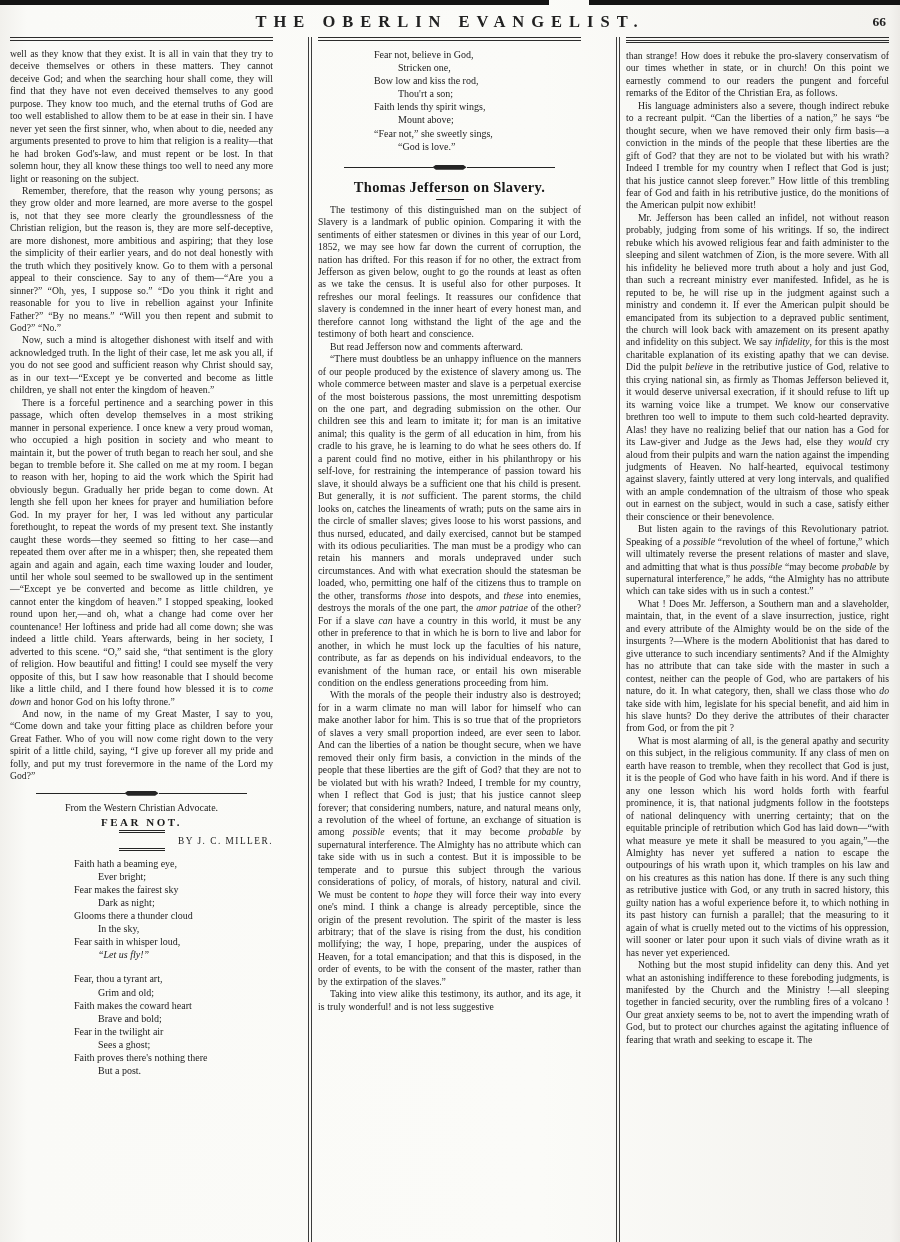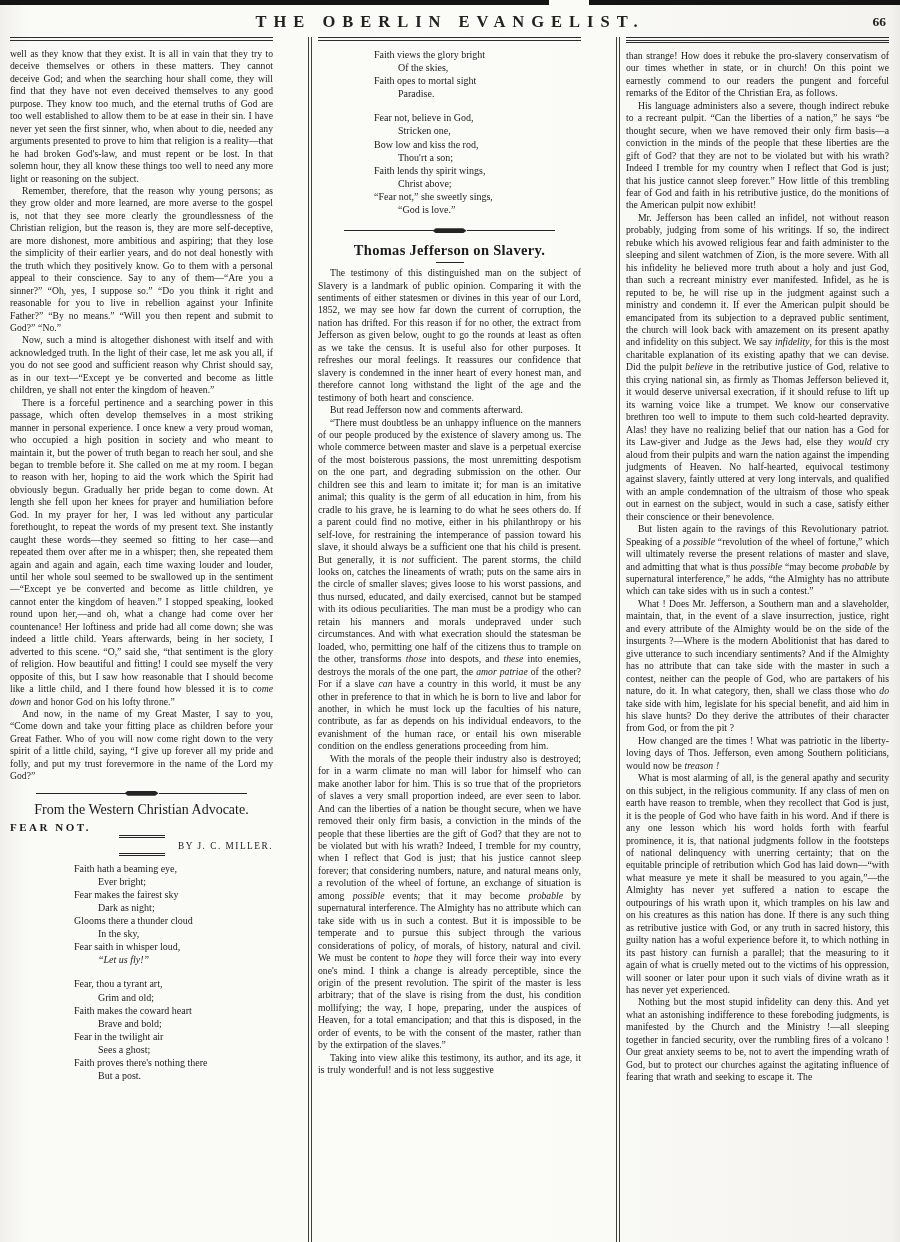--- a/index.html
+++ b/index.html
@@ -52,23 +52,23 @@
     display: flex; align-items: center;
     margin: 7px 26px 5px 26px; height: 7px;
   }
   .divider::before, .divider::after {
     content: ""; flex: 1 1 0; border-top: 1px solid #242424;
   }
   .diamond {
     width: 34px; height: 5px; background: #242424;
     clip-path: polygon(0 50%, 10% 0, 90% 0, 100% 50%, 90% 100%, 10% 100%);
   }
-  .attribution { text-align: center; font-size: 14px; margin: 2px 0 3px; }
+  .attribution { text-align: center; font-size: 10px; margin: 2px 0 3px; }
   .poem-title {
-    text-align: left; font-size: 11px; font-weight: bold;
+    text-align: center; font-size: 11px; font-weight: bold;
     letter-spacing: 2.5px; margin: 2px 0 2px;
   }
   .short-rule {
     width: 46px; height: 3px; margin: 2px auto 3px;
     border-top: 1px solid #242424; border-bottom: 1px solid #242424;
   }
   .short-rule.single { height: 0; width: 28px; border-bottom: none; margin: 3px auto 4px; }
   .byline { text-align: right; font-size: 9.3px; letter-spacing: 1.5px; margin: 1px 0; }
   .poem { margin-left: 64px; margin-top: 6px; }
   .poem-top { margin-left: 56px; margin-top: 2px; }
@@ -132,32 +132,26 @@
             <div class="poem-line">Faith proves there's nothing there</div>
             <div class="poem-line indent">But a post.</div>
           </div>
         </div>
     </section>
 
     <section class="col">
       <div class="col-rule"></div>
       <div class="poem poem-top">
           <div class="stanza">
-            <div class="poem-line">Faith views the glory bright</div>
-            <div class="poem-line indent">Of the skies,</div>
-            <div class="poem-line">Faith opes to mortal sight</div>
-            <div class="poem-line indent">Paradise.</div>
-          </div>
-          <div class="stanza">
             <div class="poem-line">Fear not, believe in God,</div>
             <div class="poem-line indent">Stricken one,</div>
             <div class="poem-line">Bow low and kiss the rod,</div>
             <div class="poem-line indent">Thou'rt a son;</div>
             <div class="poem-line">Faith lends thy spirit wings,</div>
-            <div class="poem-line indent">Christ above;</div>
+            <div class="poem-line indent">Mount above;</div>
             <div class="poem-line">“Fear not,” she sweetly sings,</div>
             <div class="poem-line indent">“God is love.”</div>
           </div>
         </div>
       <div class="divider">
           <span class="diamond"></span>
         </div>
       <h2 class="article-title">Thomas Jefferson on Slavery.</h2>
       <div class="short-rule single"></div>
       <div class="body-paras">
@@ -170,20 +164,19 @@
     </section>
 
     <section class="col">
       <div class="col-rule col3-rule"></div>
       <div class="body-paras">
           <p class="noindent">than strange!  How does it rebuke the pro-slavery conservatism of our times whether in state, or in church! On this point we earnestly commend to our readers the pungent and forceful remarks of the Editor of the Christian Era, as follows.</p>
           <p>His language administers also a severe, though indirect rebuke to a recreant pulpit.  “Can the liberties of a nation,” he says “be thought secure, when we have removed their only firm basis—a conviction in the minds of the people that these liberties are the gift of God? that they are not to be violated but with his wrath?  Indeed I tremble for my country when I reflect that God is just; that his justice cannot sleep forever.”  How little of this trembling fear of God and faith in his retributive justice, do the monitions of the American pulpit now exhibit!</p>
           <p>Mr. Jefferson has been called an infidel, not without reason probably, judging from some of his writings.  If so, the indirect rebuke which his avowed religious fear and faith administer to the sleeping and silent watchmen of Zion, is the more severe.  With all his infidelity he believed more truth about a holy and just God, than such a recreant ministry ever manifested.  Infidel, as he is reputed to be, he will rise up in the judgment against such a ministry and condemn it.  If ever the American pulpit should be emancipated from its subjection to a depraved public sentiment, the church will look back with amazement on its present apathy and infidelity on this subject.  We say <em>infidelity</em>, for this is the most charitable explanation of its existing apathy that we can devise.  Did the pulpit <em>believe</em> in the retributive justice of God, relative to this crying national sin, as firmly as Thomas Jefferson believed it, it would deserve universal execration, if it should refuse to lift up its warning voice like a trumpet.  We know our conservative brethren too well to impute to them such cold-hearted depravity.  Alas! they have no realizing belief that our nation has a God for its Law-giver and Judge as the Jews had, else they <em>would</em> cry aloud from their pulpits and warn the nation against the impending judgments of Heaven.  No half-hearted, equivocal testimony against slavery, faintly uttered at very long intervals, and qualified with an ample condemnation of the ultraism of those who speak out in earnest on the subject, would in such a case, satisfy either their conscience or their benevolence.</p>
           <p>But listen again to the ravings of this Revolutionary patriot.  Speaking of a <em>possible</em> “revolution of the wheel of fortune,” which will ultimately reverse the present relations of master and slave, and admitting that what is thus <em>possible</em> “may become <em>probable</em> by supernatural interference,” he adds, “the Almighty has no attribute which can take sides with us in such a contest.”</p>
           <p>What !  Does Mr. Jefferson, a Southern man and a slaveholder, maintain, that, in the event of a slave insurrection, justice, right and every attribute of the Almighty would be on the side of the insurgents ?—Where is the modern Abolitionist that has dared to give utterance to such incendiary sentiments?  And if the Almighty has no attribute that can take side with the master in such a contest, neither can the people of God, who are partakers of his nature, do it.  In what category, then, shall we class those who <em>do</em> take side with him, legislate for his special benefit, and aid him in his slave hunts?  Do they derive the attributes of their character from God, or from the pit ?</p>
-          <p>How changed are the times !  What was patriotic in the liberty-loving days of Thos. Jefferson, even among Southern politicians, would now be <em>treason !</em></p>
           <p>What is most alarming of all, is the general apathy and security on this subject, in the religious community. If any class of men on earth have reason to tremble, when they recollect that God is just, it is the people of God who have faith in his word.  And if there is any one lesson which his word holds forth with fearful prominence, it is, that national judgments follow in the footsteps of national delinquency with unerring certainty; that on the equitable principle of retribution which God has laid down—“with what measure ye mete it shall be measured to you again,”—the Almighty has never yet suffered a nation to escape the outpourings of his wrath upon it, which tramples on his law and on his creatures as this nation has done.  If there is any such thing as retributive justice with God, or any truth in sacred history, this guilty nation has a woful experience before it, to which nothing in its past history can furnish a parallel; that the measuring to it again of what is cruelly meted out to the victims of his oppression, will sooner or later pour upon it such vials of divine wrath as it has never yet experienced.</p>
           <p>Nothing but the most stupid infidelity can deny this. And yet what an astonishing indifference to these foreboding judgments, is manifested by the Church and the Ministry !—all sleeping together in fancied security, over the rumbling fires of a volcano !  Our great anxiety seems to be, not to avert the impending wrath of God, but to protect our churches against the agitating influence of fearing that wrath and seeking to escape it.  The</p>
         </div>
     </section>
 
   </div>
 </div>
 
 </body></html>

